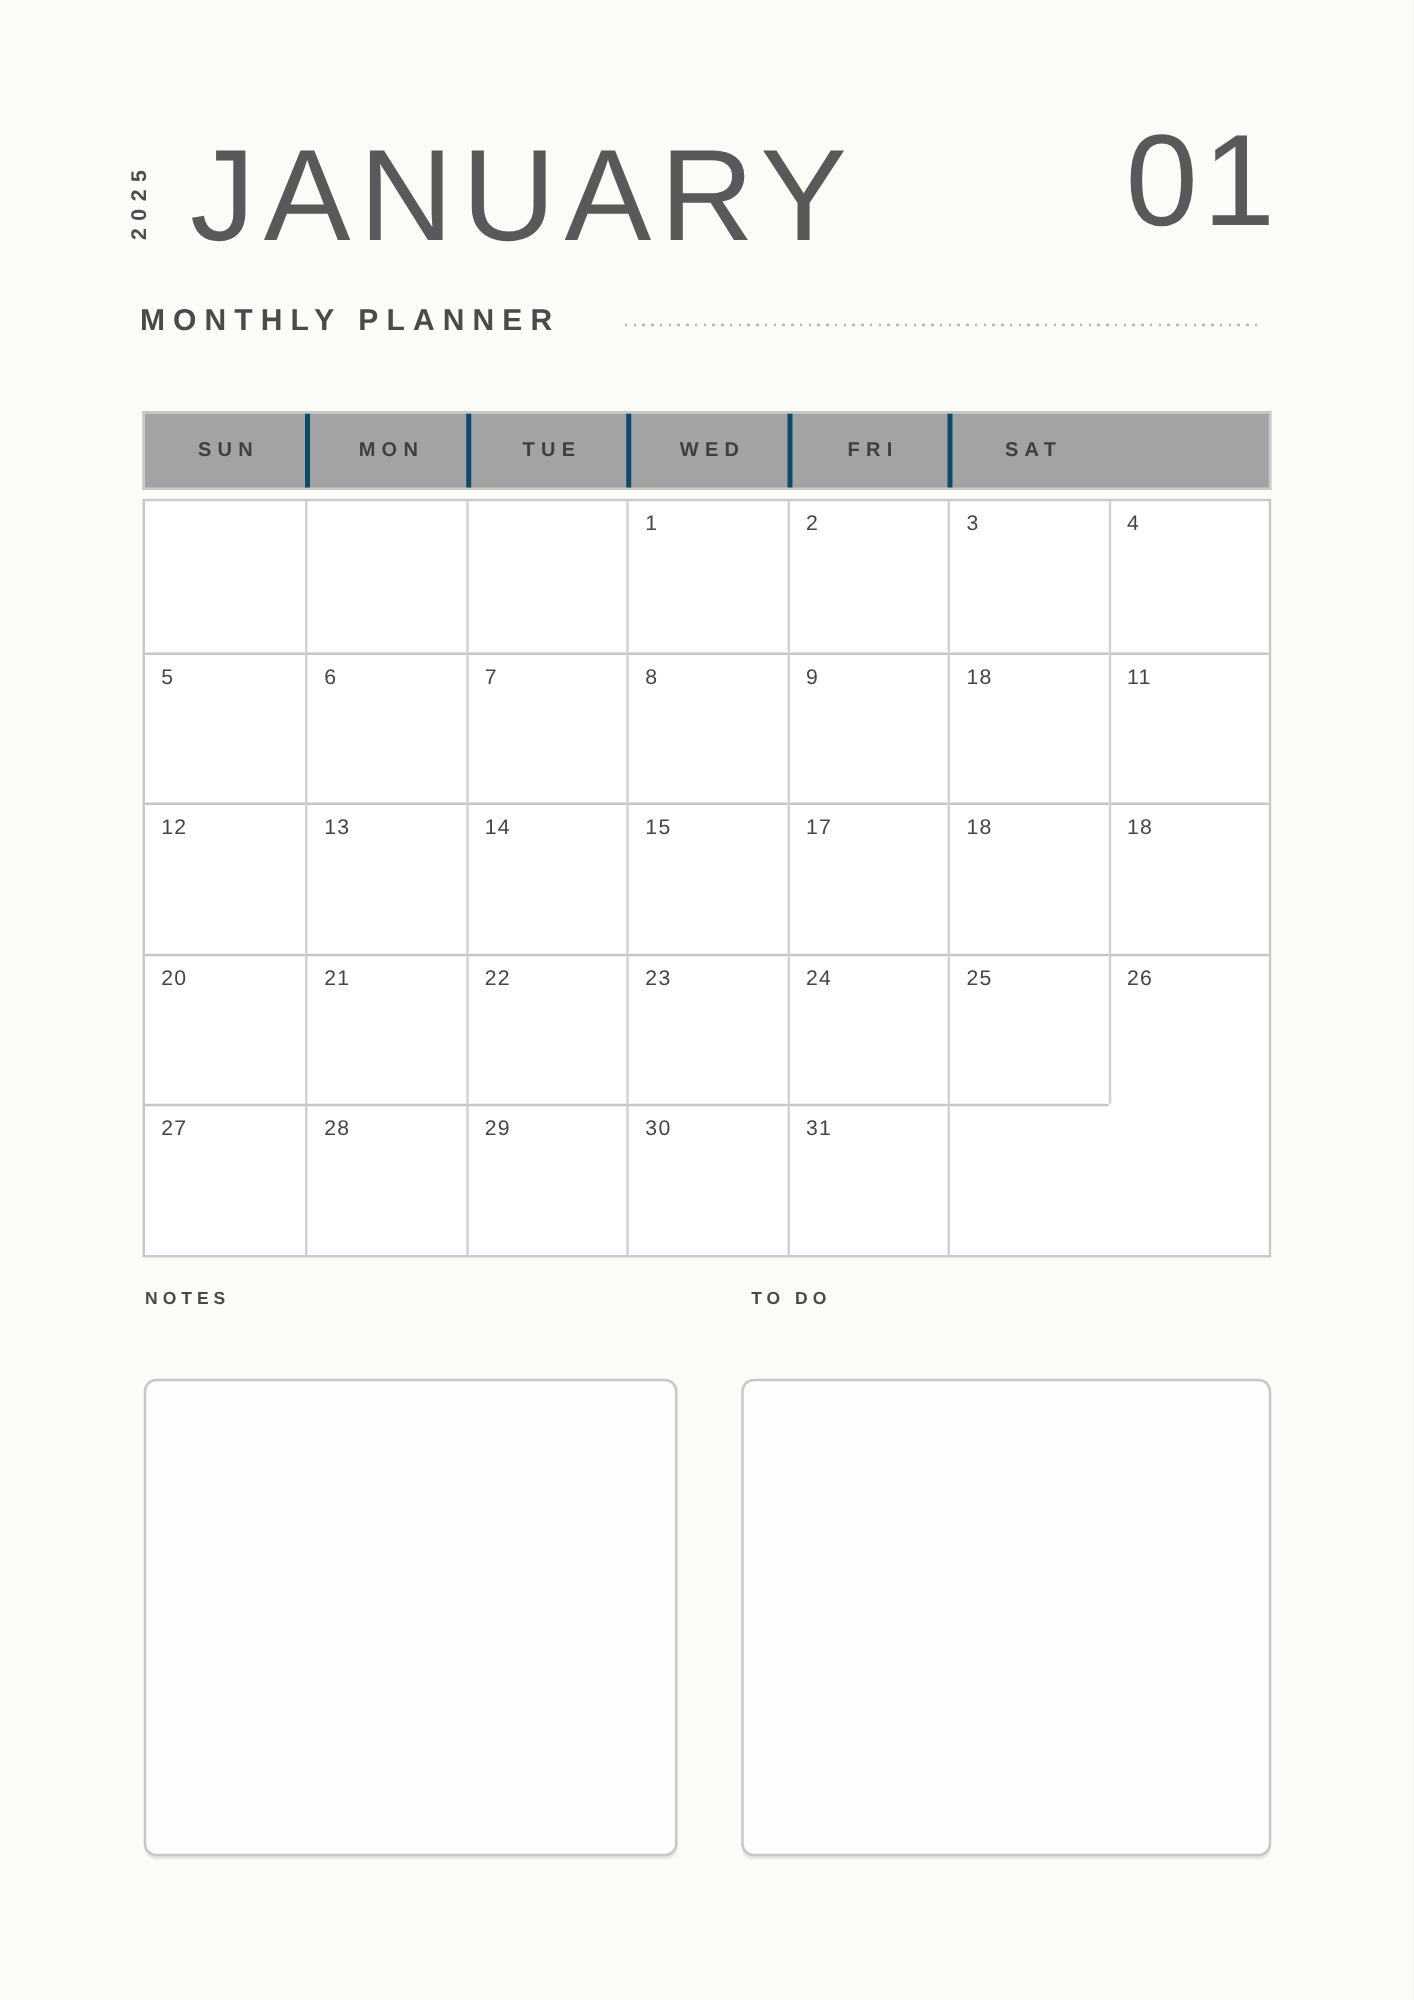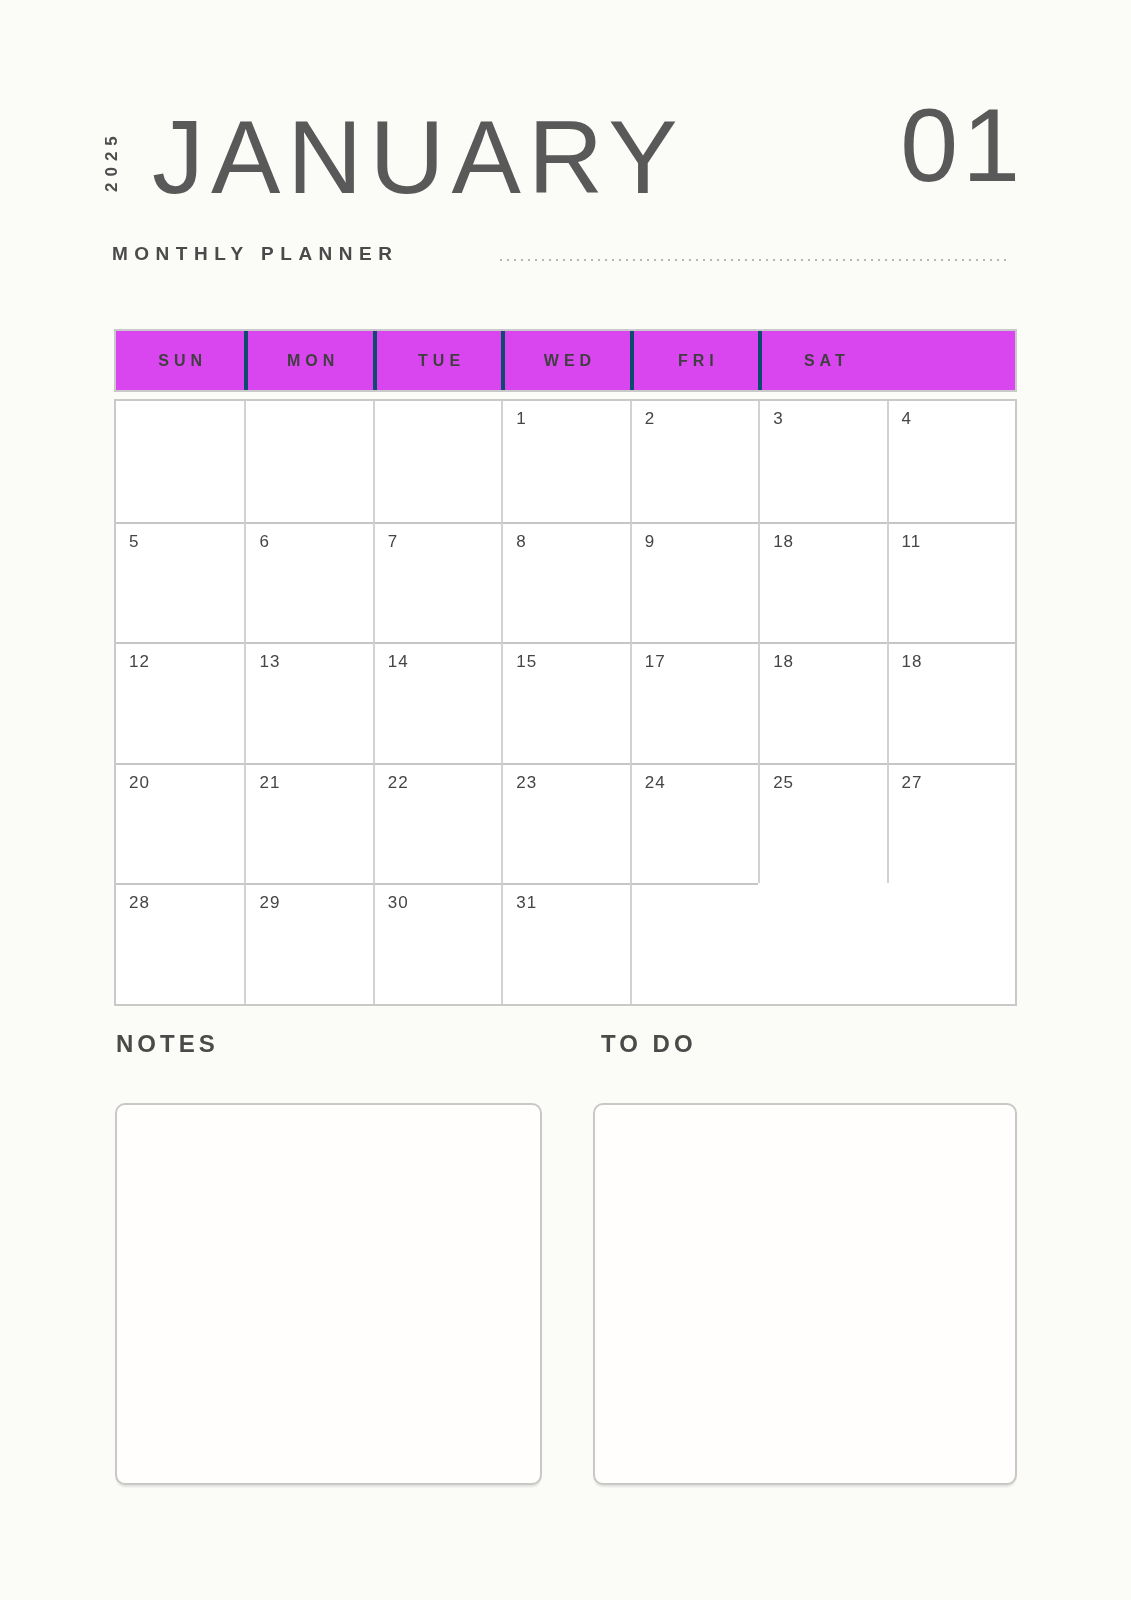--- a/index.html
+++ b/index.html
@@ -45,21 +45,21 @@
     font-weight: 400;
     letter-spacing: 4px;
     line-height: 1;
     color: #595959;
   }
   
   .subtitle {
     position: absolute;
     left: 112px;
     top: 243px;
-    font-size: 19px;
+    font-size: 24px;
     font-weight: 700;
     letter-spacing: 6.5px;
     color: #4a4a4a;
     white-space: nowrap;
   }
   .dotline {
     position: absolute;
     left: 500px;
     width: 511px;
     top: 259px;
@@ -67,21 +67,21 @@
     background-image: repeating-linear-gradient(90deg, #b6b6b6 0 2px, transparent 2px 7px);
   }
   
   .cal-header {
     position: absolute;
     left: 114px;
     top: 329px;
     width: 903px;
     height: 63px;
     border: 2px solid #c9c9c9;
-    background: #d946ef;
+    background: #a3a3a3;
     display: grid;
     grid-template-columns: repeat(7, 1fr);
   }
   .dayh {
     display: flex;
     align-items: center;
     justify-content: center;
     font-size: 16px;
     font-weight: 600;
     letter-spacing: 5px;
@@ -110,21 +110,21 @@
     font-weight: 500;
     letter-spacing: 1px;
     color: #454545;
   }
   .cell:nth-child(7n+1) { border-left: none; }
   .cell:nth-child(-n+7) { border-top: none; }
   
   .sec-label {
     position: absolute;
     top: 1030px;
-    font-size: 24px;
+    font-size: 14px;
     font-weight: 700;
     letter-spacing: 4px;
     color: #4a4a4a;
     white-space: nowrap;
   }
   .notes-label { left: 116px; }
   .todo-label  { left: 601px; text-align: right; }
   .box {
     position: absolute;
     top: 1103px;
@@ -183,20 +183,21 @@
     <div class="cell">18</div>
 
     <div class="cell">18</div>
     <div class="cell">20</div>
     <div class="cell">21</div>
     <div class="cell">22</div>
     <div class="cell">23</div>
     <div class="cell">24</div>
     <div class="cell">25</div>
 
+    <div class="cell">26</div>
     <div class="cell">27</div>
     <div class="cell">28</div>
     <div class="cell">29</div>
     <div class="cell">30</div>
     <div class="cell">31</div>
     <div class="cell"></div>
   </div>
 
   <div class="sec-label notes-label">NOTES</div>
   <div class="sec-label todo-label">TO DO</div>

